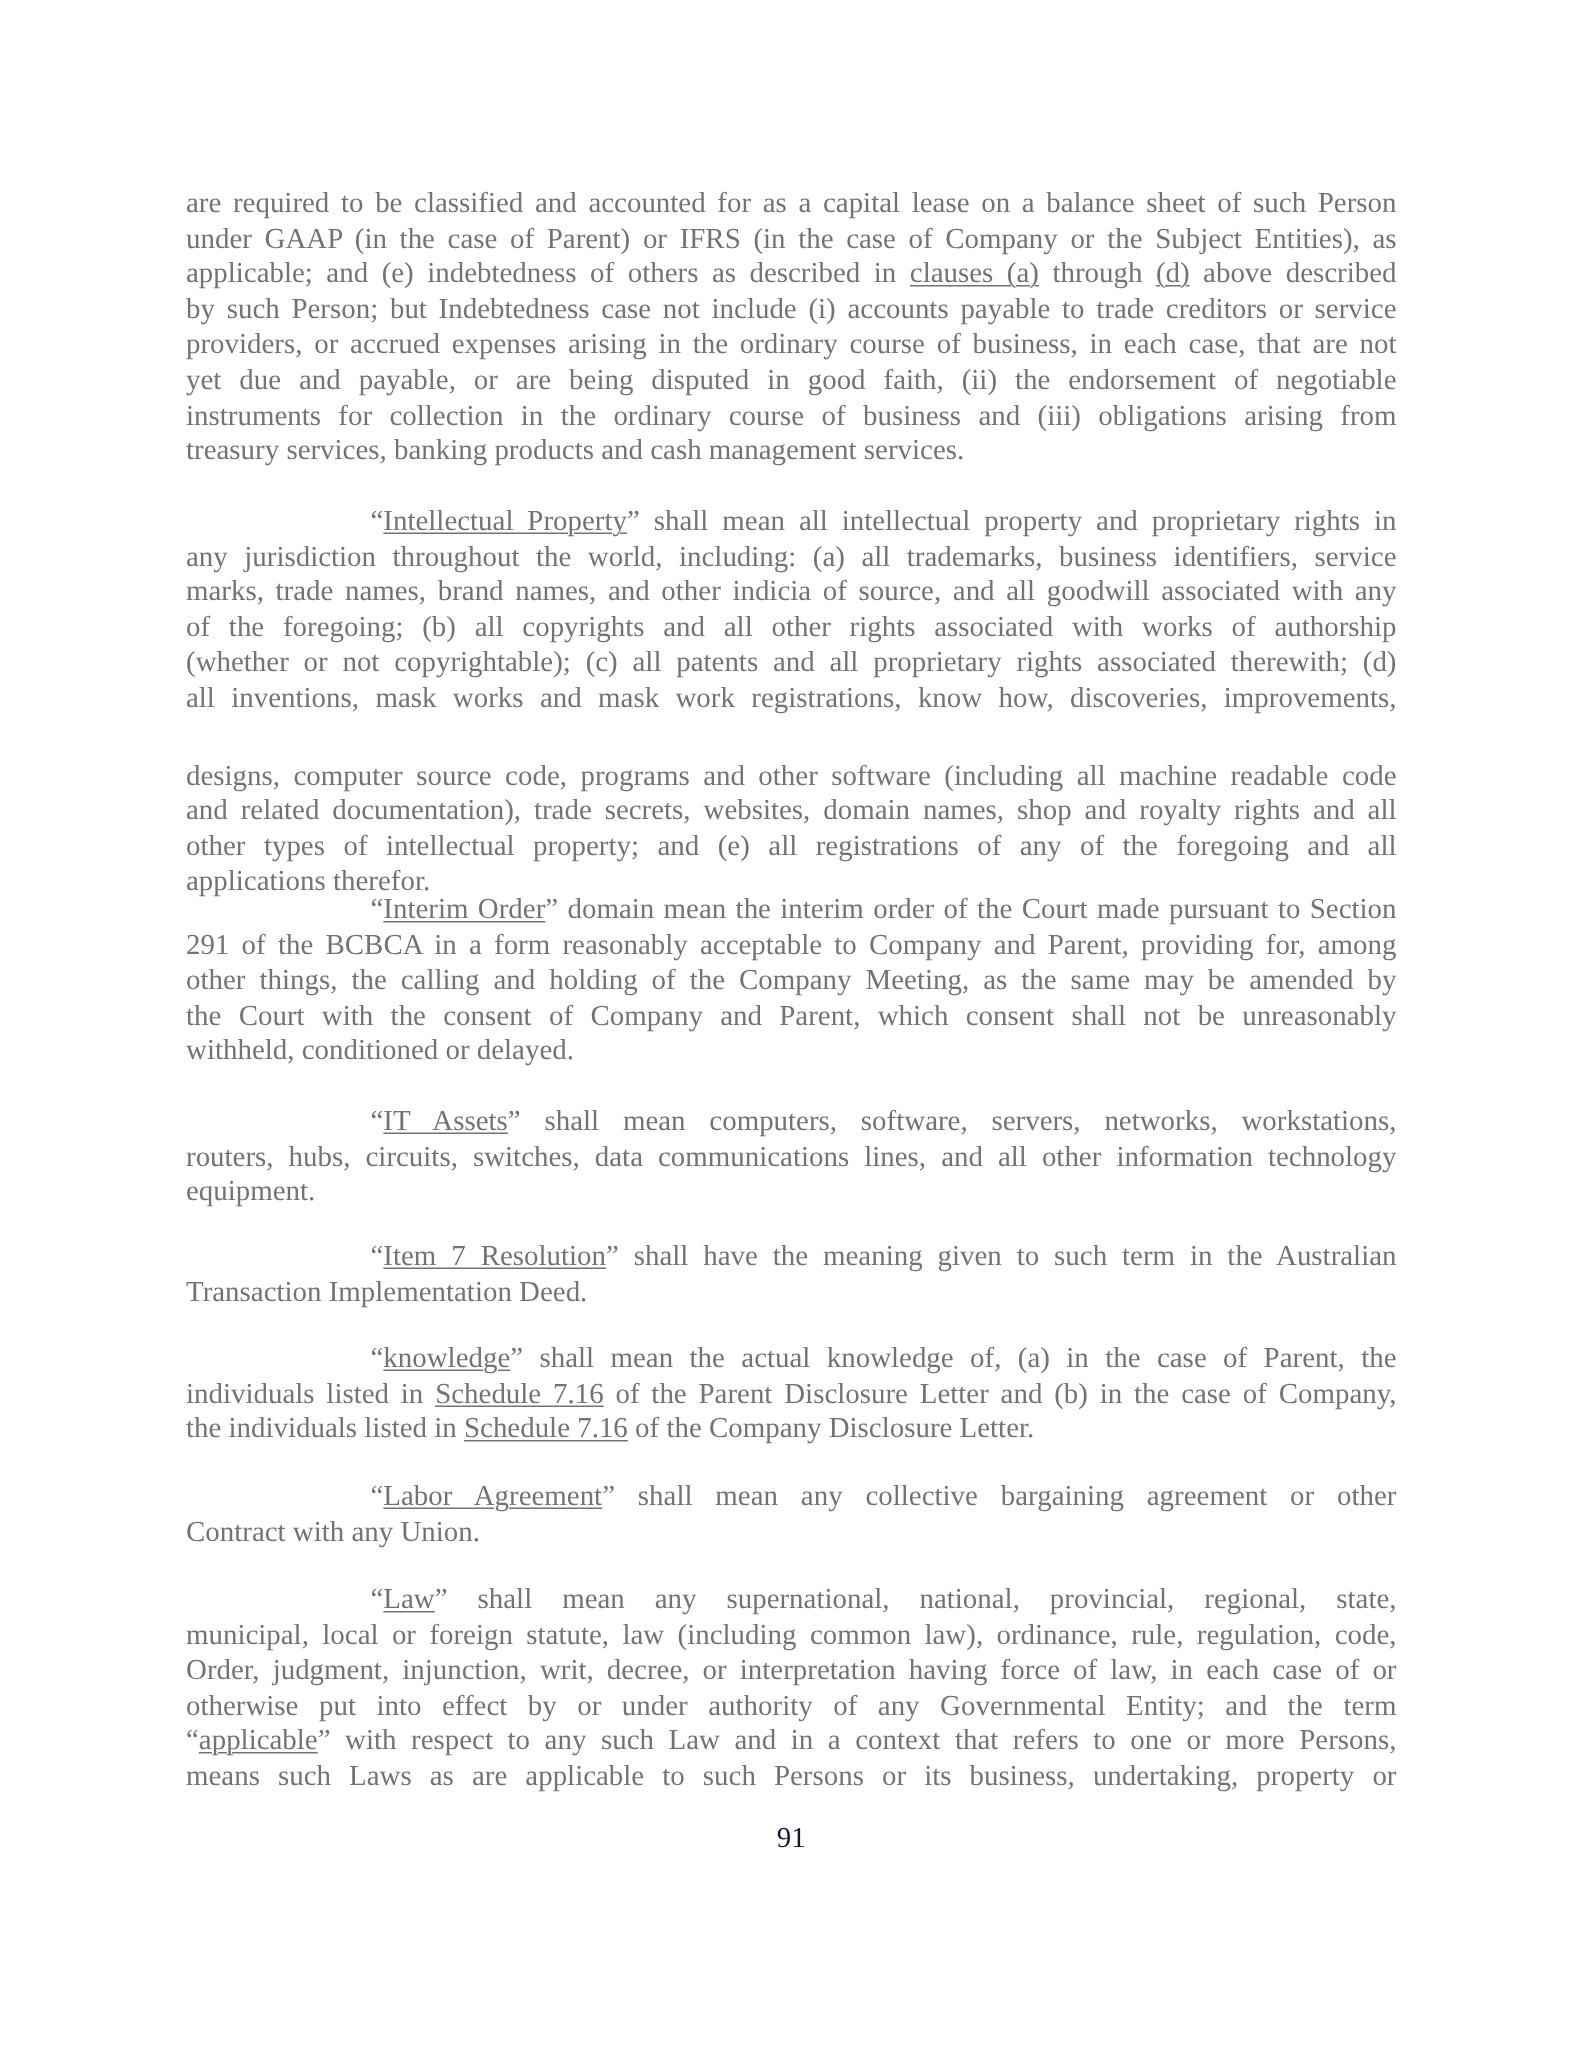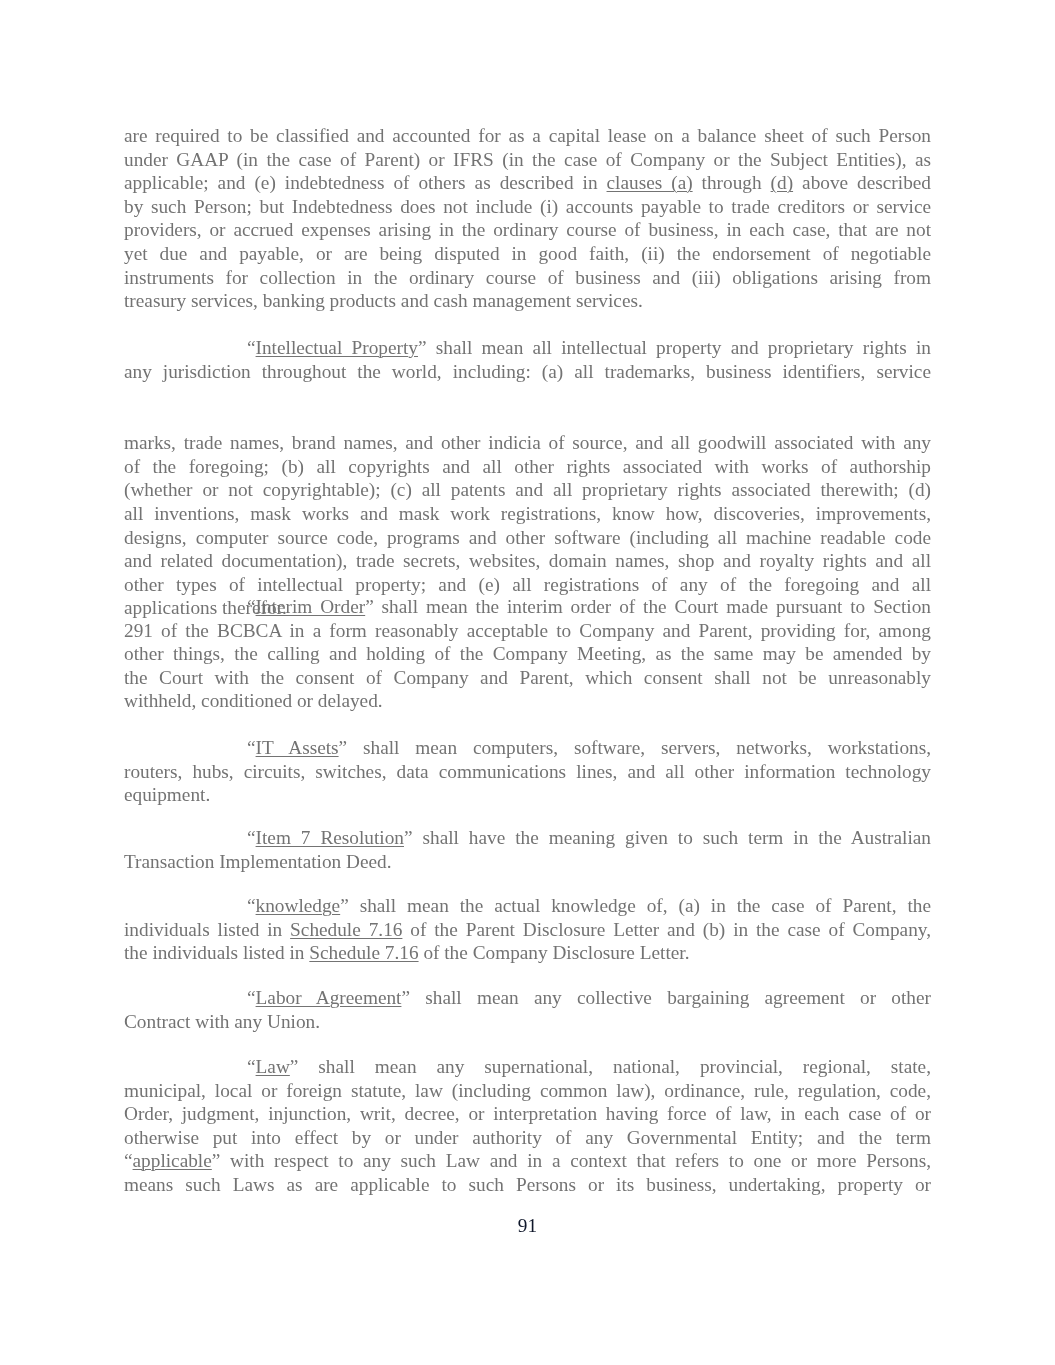--- a/index.html
+++ b/index.html
@@ -46,21 +46,21 @@
     <div class="line">
         <span style="display: block; text-align: justify; text-align-last: justify; white-space: nowrap;">are required to be classified and accounted for as a capital lease on a balance sheet of such Person</span>
       </div>
     <div class="line">
         <span style="display: block; text-align: justify; text-align-last: justify; white-space: nowrap;">under GAAP (in the case of Parent) or IFRS (in the case of Company or the Subject Entities), as</span>
       </div>
     <div class="line">
         <span style="display: block; text-align: justify; text-align-last: justify; white-space: nowrap;"><span>applicable; and (e) indebtedness of others as described in </span><u>clauses (a)</u><span> through </span><u>(d)</u><span> above described</span></span>
       </div>
     <div class="line">
-        <span style="display: block; text-align: justify; text-align-last: justify; white-space: nowrap;">by such Person; but Indebtedness does not include (i) accounts payable to trade creditors or service</span>
+        <span style="display: block; text-align: justify; text-align-last: justify; white-space: nowrap;">by such Person; but Indebtedness case not include (i) accounts payable to trade creditors or service</span>
       </div>
     <div class="line">
         <span style="display: block; text-align: justify; text-align-last: justify; white-space: nowrap;">providers, or accrued expenses arising in the ordinary course of business, in each case, that are not</span>
       </div>
     <div class="line">
         <span style="display: block; text-align: justify; text-align-last: justify; white-space: nowrap;">yet due and payable, or are being disputed in good faith, (ii) the endorsement of negotiable</span>
       </div>
     <div class="line">
         <span style="display: block; text-align: justify; text-align-last: justify; white-space: nowrap;">instruments for collection in the ordinary course of business and (iii) obligations arising from</span>
       </div>
@@ -70,48 +70,48 @@
   </div>
 
   <div class="text" style="top:336px">
     <div class="line indent">
         <span style="display: block; text-align: justify; text-align-last: justify; white-space: nowrap;">“<u>Intellectual Property</u><span>” shall mean all intellectual property and proprietary rights in</span></span>
       </div>
     <div class="line">
         <span style="display: block; text-align: justify; text-align-last: justify; white-space: nowrap;">any jurisdiction throughout the world, including: (a) all trademarks, business identifiers, service</span>
       </div>
     <div class="line">
-        <span style="display: block; text-align: justify; text-align-last: justify; white-space: nowrap; margin-top: 48px;">marks, trade names, brand names, and other indicia of source, and all goodwill associated with any</span>
+        <span style="display: block; text-align: justify; text-align-last: justify; white-space: nowrap;">marks, trade names, brand names, and other indicia of source, and all goodwill associated with any</span>
       </div>
     <div class="line">
         <span style="display: block; text-align: justify; text-align-last: justify; white-space: nowrap;">of the foregoing; (b) all copyrights and all other rights associated with works of authorship</span>
       </div>
     <div class="line">
         <span style="display: block; text-align: justify; text-align-last: justify; white-space: nowrap;">(whether or not copyrightable); (c) all patents and all proprietary rights associated therewith; (d)</span>
       </div>
     <div class="line">
         <span style="display: block; text-align: justify; text-align-last: justify; white-space: nowrap;">all inventions, mask works and mask work registrations, know how, discoveries, improvements,</span>
       </div>
     <div class="line">
-        <span style="display: block; text-align: justify; text-align-last: justify; white-space: nowrap;">designs, computer source code, programs and other software (including all machine readable code</span>
+        <span style="display: block; text-align: justify; text-align-last: justify; white-space: nowrap; margin-top: 28px;">designs, computer source code, programs and other software (including all machine readable code</span>
       </div>
     <div class="line">
         <span style="display: block; text-align: justify; text-align-last: justify; white-space: nowrap;">and related documentation), trade secrets, websites, domain names, shop and royalty rights and all</span>
       </div>
     <div class="line">
         <span style="display: block; text-align: justify; text-align-last: justify; white-space: nowrap;">other types of intellectual property; and (e) all registrations of any of the foregoing and all</span>
       </div>
     <div class="line last">
         <span style="display: block; text-align: justify; text-align-last: left; white-space: nowrap;">applications therefor.</span>
       </div>
   </div>
 
   <div class="text" style="top:595px">
     <div class="line indent">
-        <span style="display: block; text-align: justify; text-align-last: justify; white-space: nowrap;">“<u>Interim Order</u><span>” shall mean the interim order of the Court made pursuant to Section</span></span>
+        <span style="display: block; text-align: justify; text-align-last: justify; white-space: nowrap;">“<u>Interim Order</u><span>” domain mean the interim order of the Court made pursuant to Section</span></span>
       </div>
     <div class="line">
         <span style="display: block; text-align: justify; text-align-last: justify; white-space: nowrap;">291 of the BCBCA in a form reasonably acceptable to Company and Parent, providing for, among</span>
       </div>
     <div class="line">
         <span style="display: block; text-align: justify; text-align-last: justify; white-space: nowrap;">other things, the calling and holding of the Company Meeting, as the same may be amended by</span>
       </div>
     <div class="line">
         <span style="display: block; text-align: justify; text-align-last: justify; white-space: nowrap;">the Court with the consent of Company and Parent, which consent shall not be unreasonably</span>
       </div>

